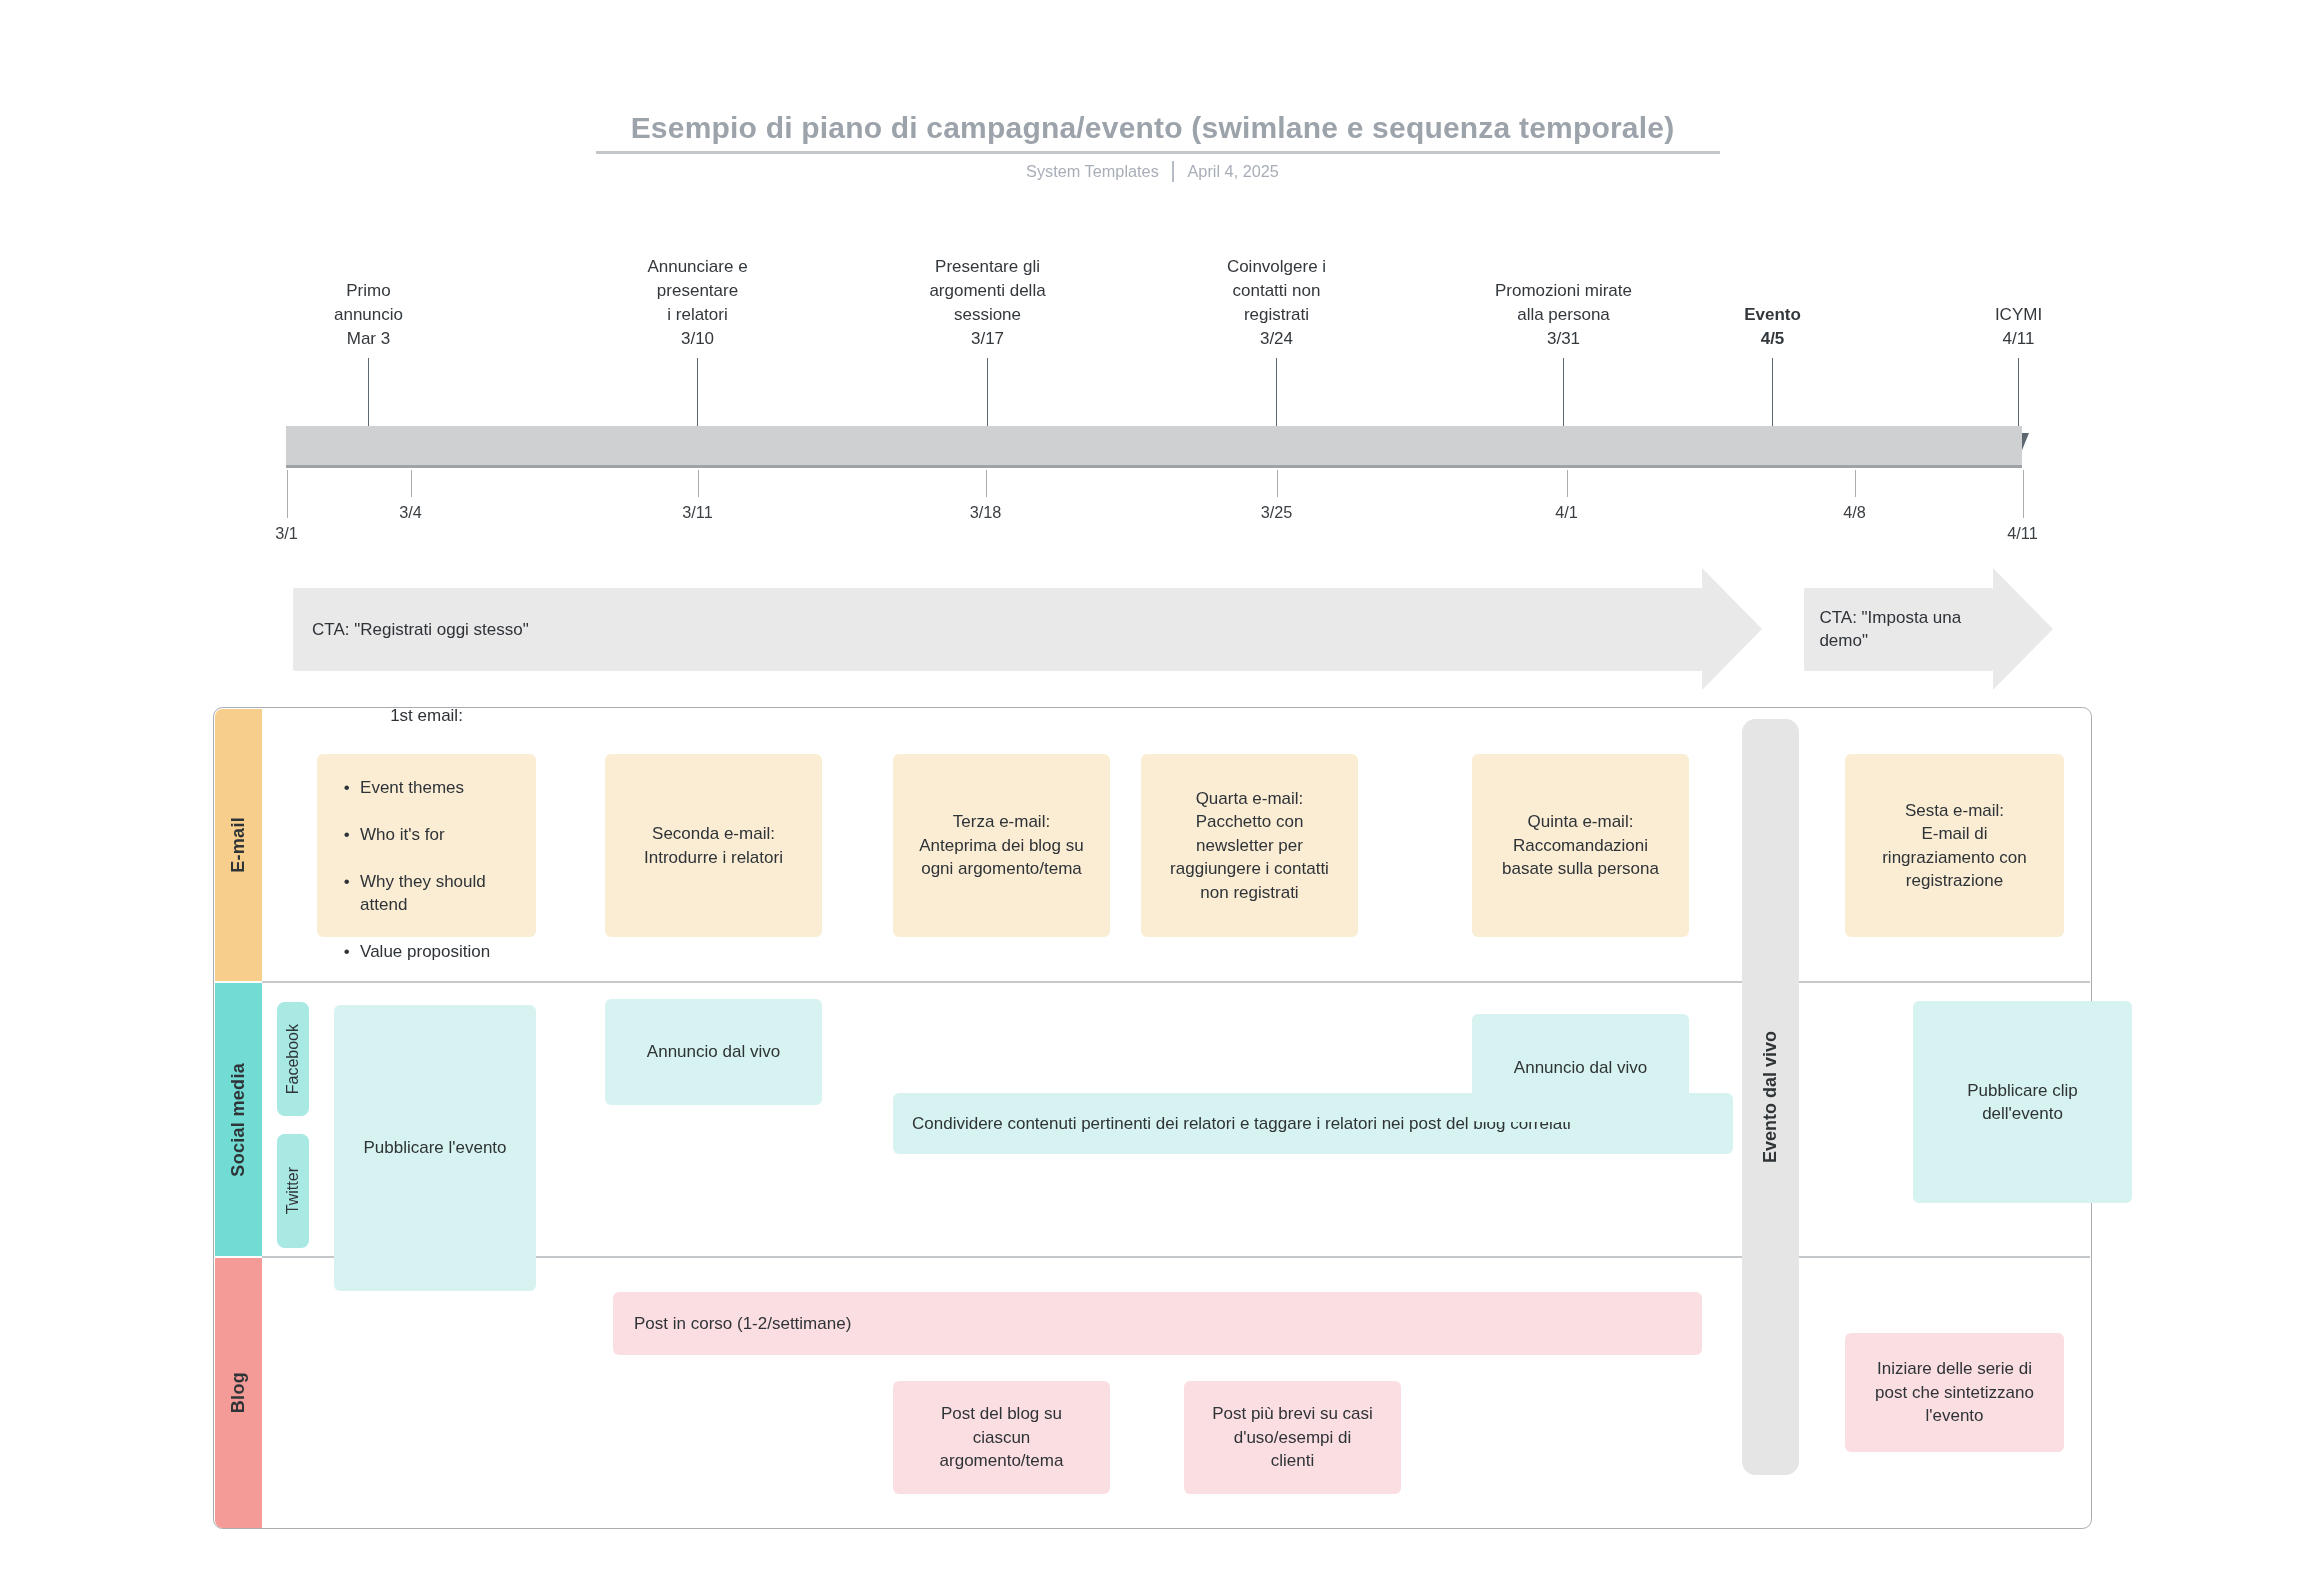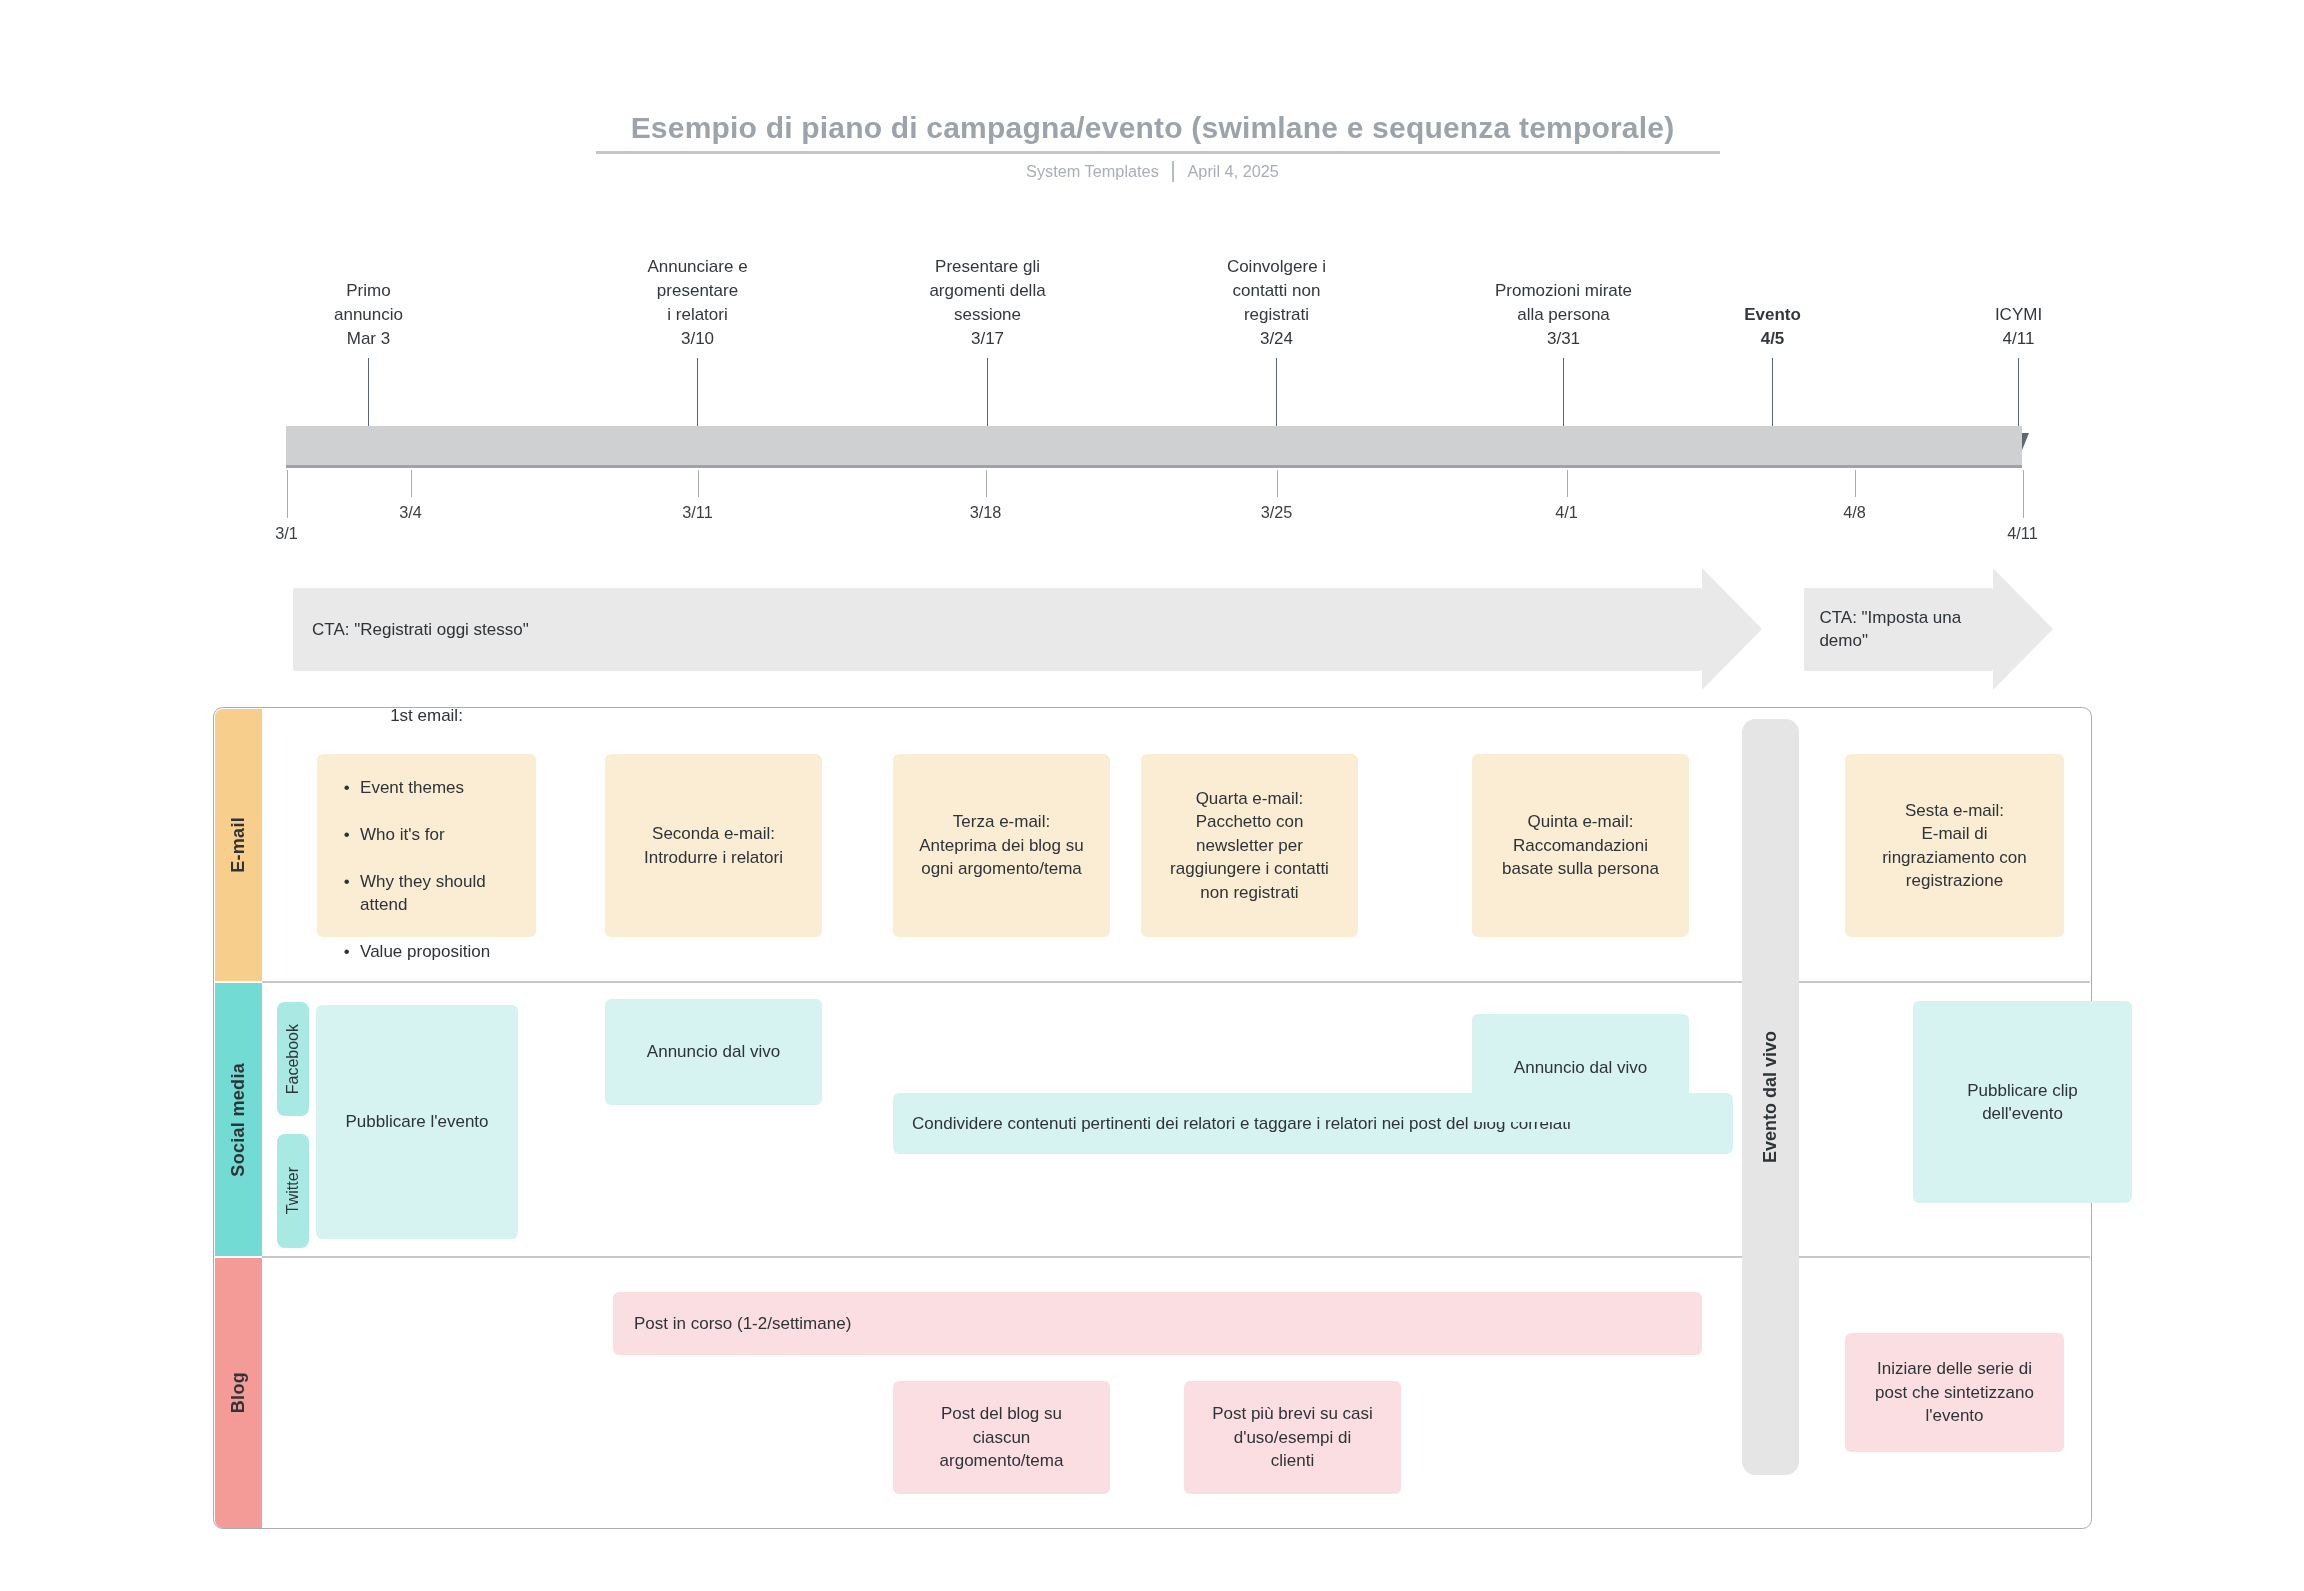--- a/index.html
+++ b/index.html
@@ -238,21 +238,21 @@
 raggiungere i contatti
 non registrati</div>
   <div class="card email-card" style="left:1472px;top:754px;width:217px;height:183px;">Quinta e-mail:
 Raccomandazioni
 basate sulla persona</div>
   <div class="card email-card" style="left:1845px;top:754px;width:219px;height:183px;">Sesta e-mail:
 E-mail di
 ringraziamento con
 registrazione</div>
 
-  <div class="card social-card" style="left:316px;top:1005px;width:202px;height:234px;">Pubblicare l'evento</div>
+  <div class="card social-card" style="left:334px;top:1005px;width:202px;height:286px;">Pubblicare l'evento</div>
   <div class="card social-card" style="left:605px;top:999px;width:217px;height:106px;">Annuncio dal vivo</div>
   <div class="card social-card left" style="left:893px;top:1093px;width:840px;height:61px;padding-left:19px;">Condividere contenuti pertinenti dei relatori e taggare i relatori nei post del blog correlati</div>
   <div class="card social-card" style="left:1472px;top:1014px;width:217px;height:108px;">Annuncio dal vivo</div>
   <div class="card social-card" style="left:1913px;top:1001px;width:219px;height:202px;">Pubblicare clip
 dell'evento</div>
 
   <div class="card blog-card left" style="left:613px;top:1292px;width:1089px;height:63px;padding-left:21px;">Post in corso (1-2/settimane)</div>
   <div class="card blog-card" style="left:893px;top:1381px;width:217px;height:113px;">Post del blog su
 ciascun
 argomento/tema</div>

